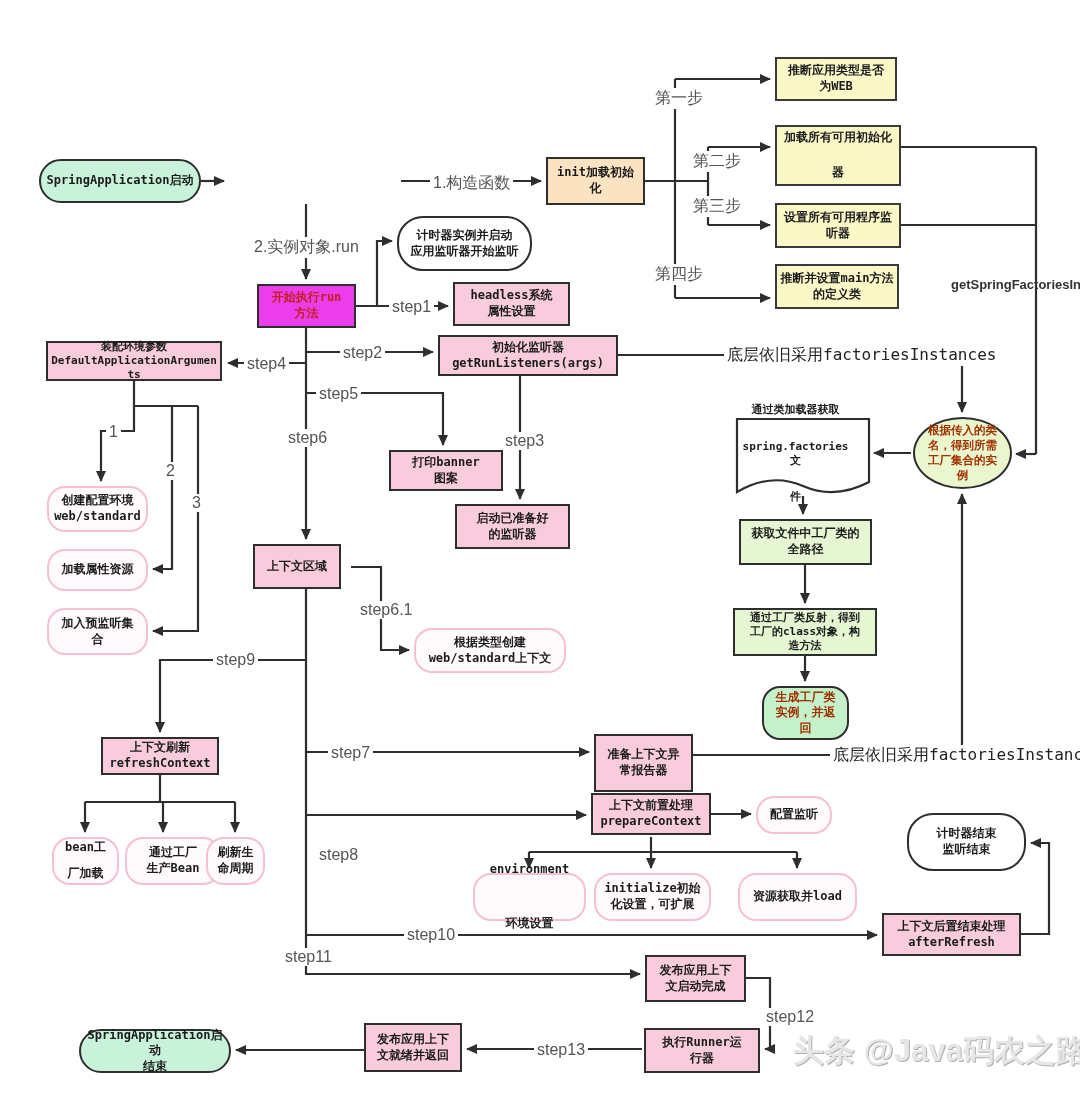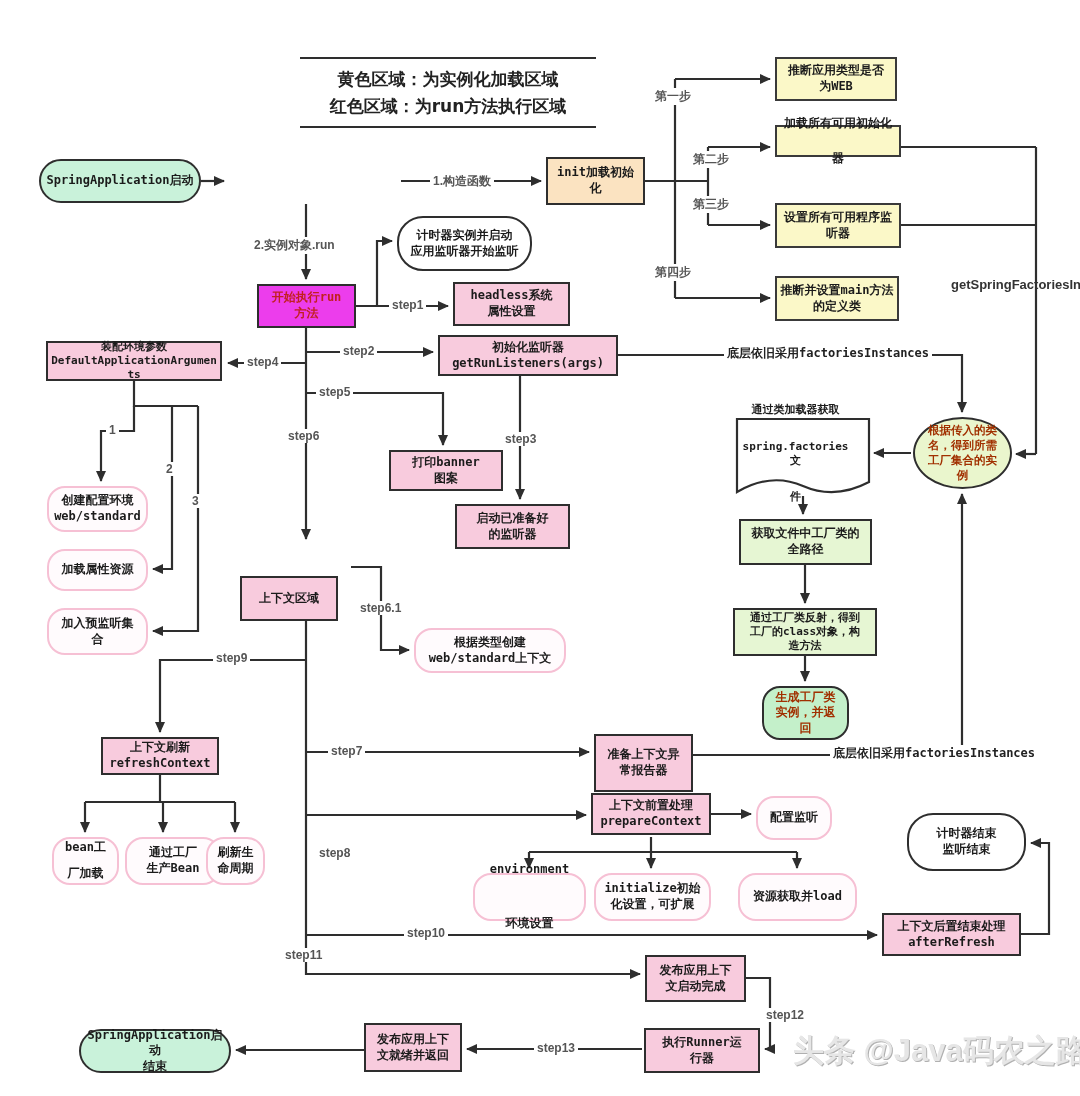--- a/index.html
+++ b/index.html
@@ -18,22 +18,22 @@
   .magenta{background:#ec3dec;color:#c22020;}
   .mint{background:#c9f2da;border:2px solid #2e2e2e;border-radius:22px;}
   .whitepill{background:#fff;border:2px solid #2e2e2e;border-radius:26px;}
   .soft{background:#fffbfd;border:2px solid #f6c0d4;border-radius:18px;}
   .greenbox{background:#e6f6d3;border:2px solid #2e2e2e;}
   .greenpill{background:#c4f0ca;border:2px solid #2e2e2e;border-radius:18px;color:#a13000;}
   .ellipse{background:#eaf6cd;border:2px solid #2e2e2e;border-radius:50%;color:#a13000;font-size:11.5px;}
   .doctext{background:transparent;border:none;}
   .smalltxt{font-size:11px;}
   .breakall{word-break:break-all;}
-  .lbl{position:absolute;font-size:12px;color:#555;background:#fff;padding:0 3px;
-       font-weight:bold;white-space:nowrap;font-family:"Liberation Sans", sans-serif;}
+  .lbl{position:absolute;font-size:16px;color:#555;background:#fff;padding:0 3px;
+       font-weight:normal;white-space:nowrap;font-family:"Liberation Sans", sans-serif;}
   .lbl.mono{font-family:"DejaVu Sans Mono", monospace;color:#222;}
   .lbl.boldlbl{font-family:"Liberation Sans", sans-serif;font-weight:bold;color:#333;font-size:13px;background:transparent;}
   .title-block{position:absolute;left:300px;top:57px;width:296px;height:71px;box-sizing:border-box;
                border-top:2px solid #2e2e2e;border-bottom:2px solid #2e2e2e;
                display:flex;flex-direction:column;align-items:center;justify-content:center;
                font-size:17px;font-weight:bold;color:#222;line-height:1.55;
                font-family:"DejaVu Sans", sans-serif;}
   .watermark{position:absolute;left:793px;top:1030px;font-size:31px;font-weight:bold;
              color:#e6e6e6;text-shadow:1px 1px 0 #b0b0b0;white-space:nowrap;
              font-family:"Liberation Sans", sans-serif;}
@@ -98,45 +98,41 @@
     <polyline points="85,802 85,832" marker-end="url(#a)"></polyline>
     <polyline points="163,802 163,832" marker-end="url(#a)"></polyline>
     <polyline points="235,802 235,832" marker-end="url(#a)"></polyline>
     <path class="line" d="M737 419 H869 V482 Q835 500 803 486 Q771 472 737 492 Z" fill="#e6f6d3" stroke="#2e2e2e" stroke-width="2"></path>
     <polyline points="803,496 803,514" marker-end="url(#a)"></polyline>
     <polyline points="805,565 805,603" marker-end="url(#a)"></polyline>
     <polyline points="805,656 805,681" marker-end="url(#a)"></polyline>
     <polyline points="911,453 874,453" marker-end="url(#a)"></polyline>
   </svg>
 
-  <div class="title-block">
-    <span>黄色区域：为实例化加载区域</span>
-    <span>红色区域：为run方法执行区域</span>
-  </div>
 
   <div class="node mint" style="left:39px;top:159px;width:162px;height:44px;">
     <span>SpringApplication启动</span>
   </div>
   <div class="node rect peach" style="left:546px;top:157px;width:99px;height:48px;">
     <span>init加载初始</span>
       <span>化</span>
   </div>
   <div class="node rect yellow" style="left:775px;top:57px;width:122px;height:44px;">
     <span>推断应用类型是否</span>
       <span>为WEB</span>
   </div>
-  <div class="node rect yellow" style="left:775px;top:125px;width:126px;height:32px;gap:19px;">
+  <div class="node rect yellow" style="left:775px;top:125px;width:126px;height:61px;gap:19px;">
     <span>加载所有可用初始化</span>
       <span>器</span>
   </div>
   <div class="node rect yellow" style="left:775px;top:203px;width:126px;height:45px;">
     <span>设置所有可用程序监</span>
       <span>听器</span>
   </div>
-  <div class="node rect yellow" style="left:775px;top:276px;width:124px;height:45px;">
+  <div class="node rect yellow" style="left:775px;top:264px;width:124px;height:45px;">
     <span>推断并设置main方法</span>
       <span>的定义类</span>
   </div>
   <div class="node whitepill" style="left:397px;top:216px;width:135px;height:55px;">
     <span>计时器实例并启动</span>
       <span>应用监听器开始监听</span>
   </div>
   <div class="node rect magenta" style="left:257px;top:284px;width:99px;height:44px;">
     <span>开始执行run</span>
       <span>方法</span>
@@ -165,21 +161,21 @@
     <span>创建配置环境</span>
       <span>web/standard</span>
   </div>
   <div class="node soft" style="left:47px;top:549px;width:101px;height:42px;">
     <span>加载属性资源</span>
   </div>
   <div class="node soft" style="left:47px;top:608px;width:101px;height:47px;">
     <span>加入预监听集</span>
       <span>合</span>
   </div>
-  <div class="node rect pink" style="left:240px;top:544px;width:98px;height:45px;margin-top:32px;">
+  <div class="node rect pink" style="left:253px;top:544px;width:88px;height:45px;">
     <span>上下文区域</span>
   </div>
   <div class="node soft" style="left:414px;top:628px;width:152px;height:45px;">
     <span>根据类型创建</span>
       <span>web/standard上下文</span>
   </div>
   <div class="node rect pink" style="left:101px;top:737px;width:118px;height:38px;">
     <span>上下文刷新</span>
       <span>refreshContext</span>
   </div>
@@ -196,21 +192,21 @@
       <span>命周期</span>
   </div>
   <div class="node rect pink" style="left:594px;top:734px;width:99px;height:58px;">
     <span>准备上下文异</span>
       <span>常报告器</span>
   </div>
   <div class="node rect pink" style="left:591px;top:793px;width:120px;height:42px;">
     <span>上下文前置处理</span>
       <span>prepareContext</span>
   </div>
-  <div class="node soft" style="left:756px;top:796px;width:76px;height:44px;justify-content:center;">
+  <div class="node soft" style="left:756px;top:796px;width:76px;height:38px;justify-content:center;">
     <span>配置监听</span>
   </div>
   <div class="node soft" style="left:473px;top:873px;width:113px;height:48px;gap:38px;">
     <span>environment</span>
       <span>环境设置</span>
   </div>
   <div class="node soft" style="left:594px;top:873px;width:117px;height:48px;">
     <span>initialize初始</span>
       <span>化设置，可扩展</span>
   </div>

